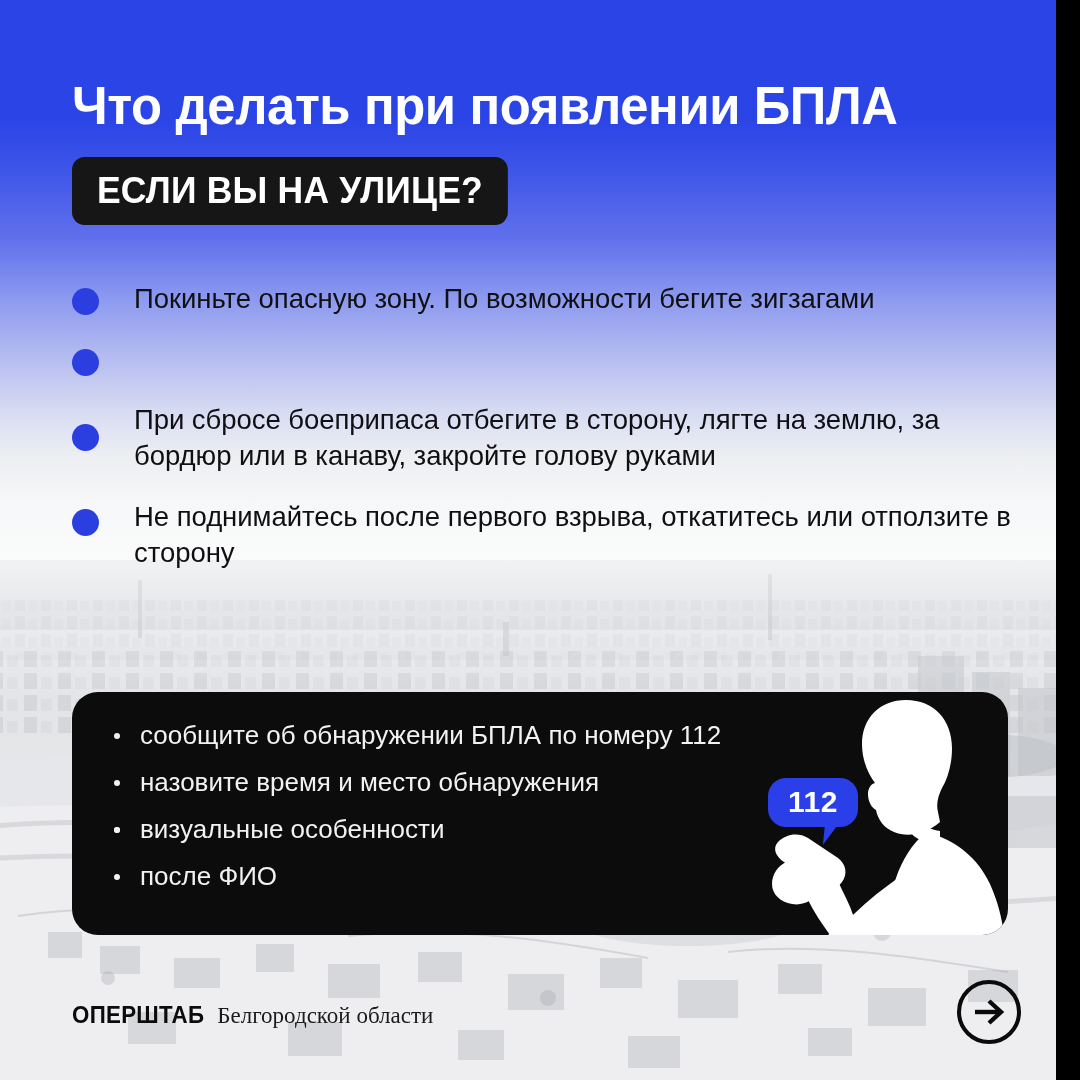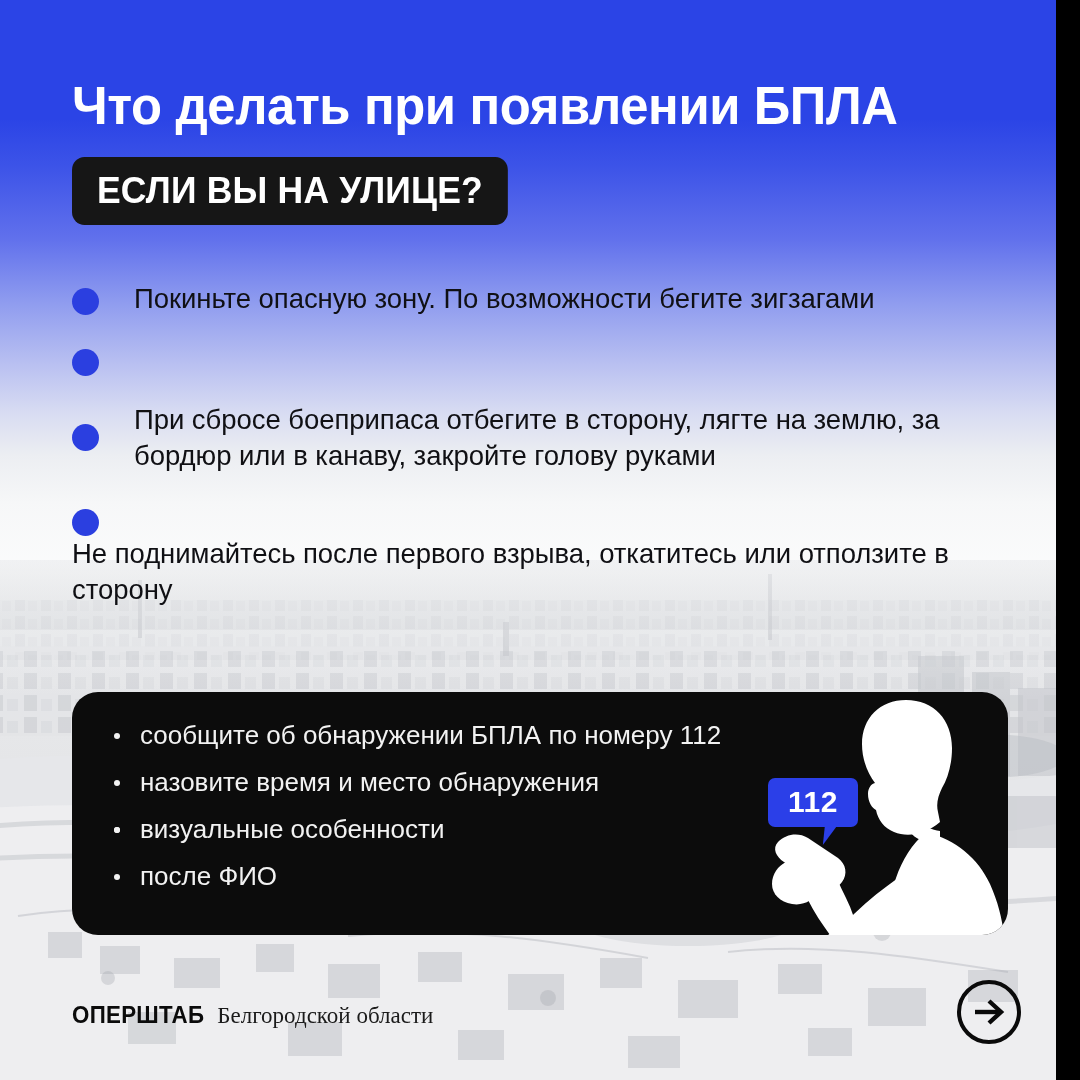--- a/index.html
+++ b/index.html
@@ -84,21 +84,21 @@
   .tips{
     position:absolute;
     left:72px; top:281px;
     width:960px;
   }
   .tip{
     display:flex;
     align-items:flex-start;
     margin-bottom:26px;
   }
-  .tip:last-child{ margin-bottom:0;flex-direction:column; }
+  .tip:last-child{ margin-bottom:0; }
   .tip-dot{
     flex:0 0 auto;
     width:27px; height:27px;
     border-radius:50%;
     background:#2b3fe0;
     margin-top:7px;
     margin-right:35px;
   }
   .tip-text{
     font-size:27.5px;
@@ -157,21 +157,21 @@
   }
   .person-wrap svg{ display:block; width:100%; height:100%; }
 
   .bubble{
     position:absolute;
     left:768px; top:778px;
     z-index:3;
   }
   .bubble-body{
     background:#2b3fe8;
-    border-radius:7px;
+    border-radius:18px;
     padding:9px 20px 10px 20px;
     color:#ffffff;
     font-size:30px;
     font-weight:bold;
     line-height:1;
     letter-spacing:0.5px;
   }
   .bubble-tail{
     position:absolute;
     right:20px; bottom:-18px;

